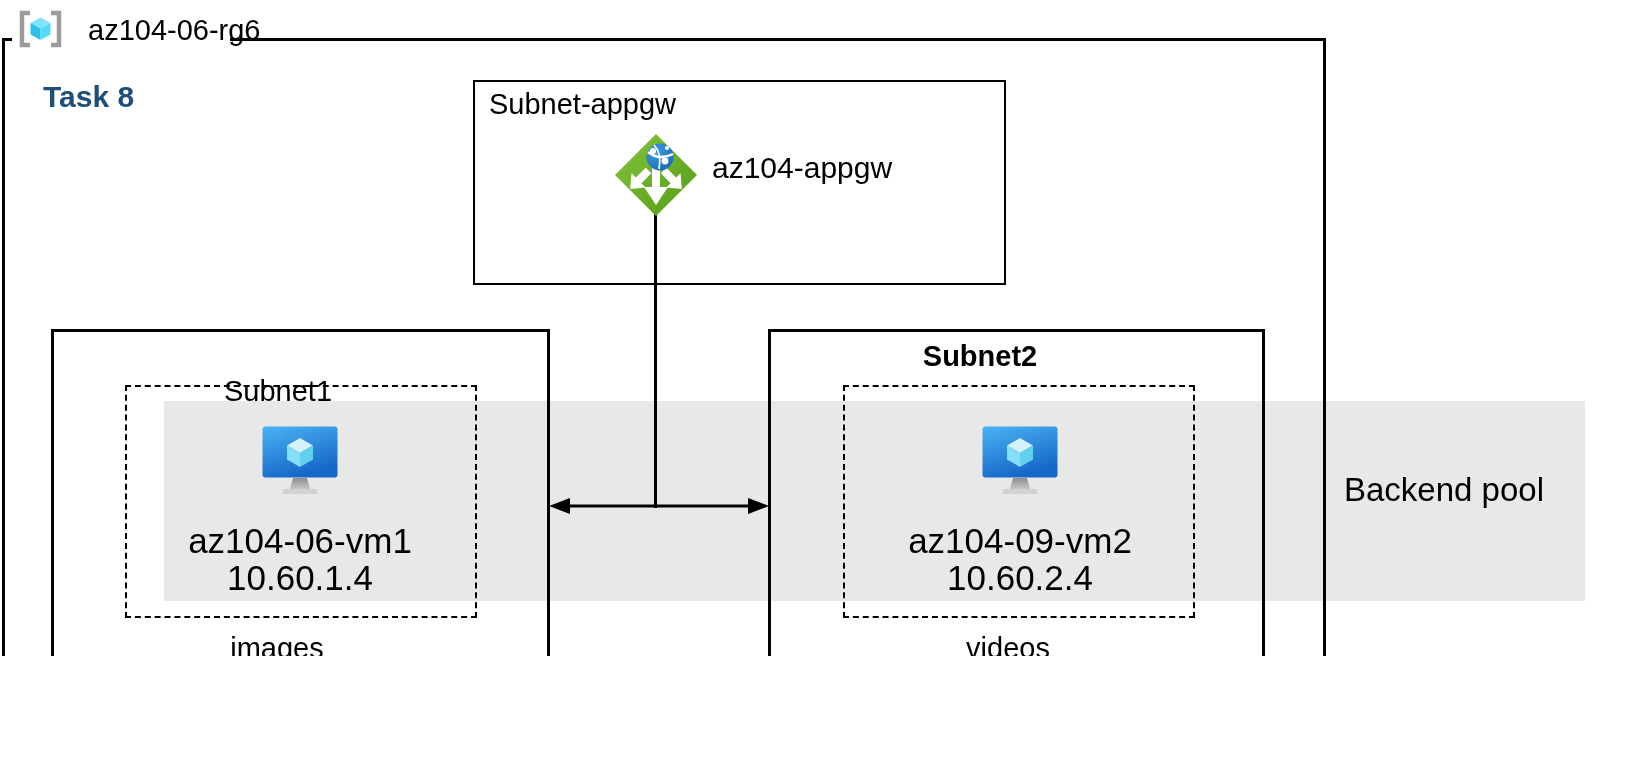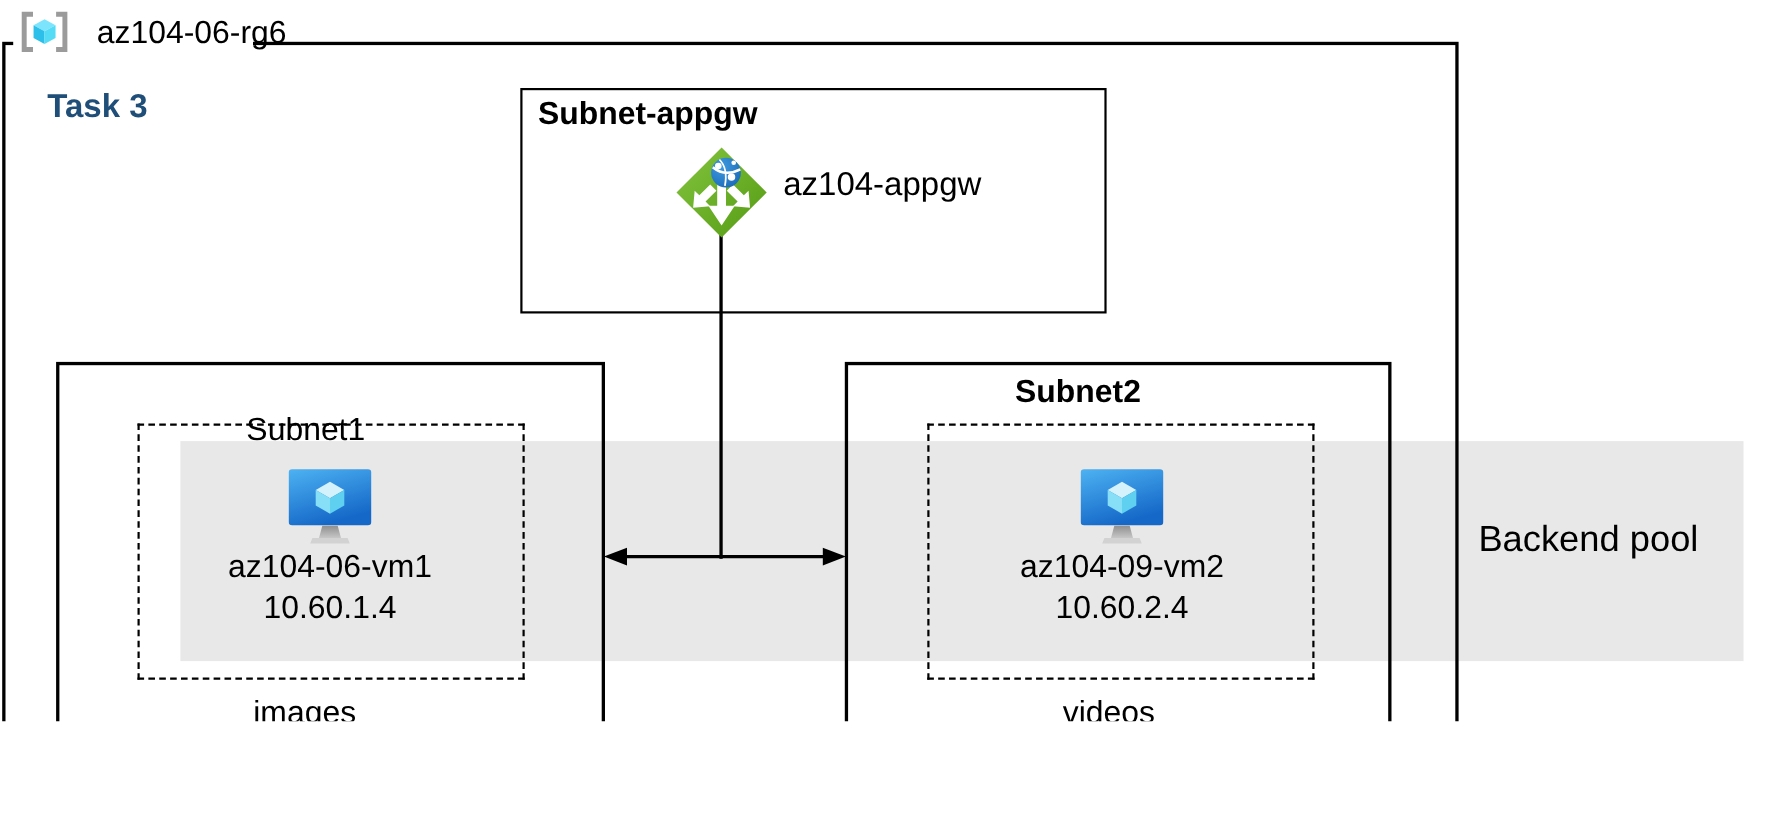--- a/index.html
+++ b/index.html
@@ -12,39 +12,39 @@
   .rg-box{left:2px;top:38px;width:1318px;height:700px;border:3px solid #000;}
   .rg-label-mask{left:12px;top:26px;width:218px;height:28px;background:#fff;}
   .rg-icon{left:17px;top:10px;width:47px;height:38px;}
   .rg-title{left:88px;top:14px;font-size:29px;white-space:nowrap;}
   .task-label{left:43px;top:80px;font-size:30px;font-weight:bold;color:#1F4E79;}
   
   .band{left:164px;top:401px;width:1421px;height:200px;background:#E8E8E8;}
   .band-label{left:1344px;top:471px;width:245px;font-size:33px;white-space:nowrap;}
   
   .appgw-box{left:473px;top:80px;width:529px;height:201px;border:2px solid #000;background:transparent;}
-  .appgw-title{left:489px;top:88px;font-size:29px;white-space:nowrap;font-weight:bold;}
+  .appgw-title{left:489px;top:88px;font-size:29px;white-space:nowrap;}
   .appgw-icon{left:612px;top:131px;width:88px;height:88px;}
   .appgw-lines{left:712px;top:149px;font-size:30px;line-height:37px;white-space:nowrap;}
   
   .v-line{left:654px;top:210px;width:3px;height:298px;background:#000;}
   .h-arrow{left:545px;top:494px;width:228px;height:24px;}
   
   .subnet1-box{left:51px;top:329px;width:493px;height:347px;border:3px solid #000;}
   .subnet2-box{left:768px;top:329px;width:491px;height:347px;border:3px solid #000;}
   .subnet-title{font-size:29px;white-space:nowrap;transform:translateX(-50%);}
   .s1-title{left:278px;top:340px;margin-top:35px;}
   .s2-title{left:980px;top:340px;font-weight:bold;}
   .dashed-zone{width:348px;height:229px;border:2px dashed #000;top:385px;}
   .dz1{left:125px;}
   .dz2{left:843px;}
   .vm-icon{width:76px;height:72px;top:426px;}
   .vm1-icon{left:262px;}
   .vm2-icon{left:982px;}
-  .vm-text{top:498px;width:300px;text-align:center;font-size:29px;line-height:37px;transform:translateX(-50%);}
+  .vm-text{top:522px;width:300px;text-align:center;font-size:35px;line-height:37px;transform:translateX(-50%);}
   .vm1-text{left:300px;}
   .vm2-text{left:1020px;}
   .app-label{top:632px;font-size:29px;white-space:nowrap;transform:translateX(-50%);}
   .al1{left:277px;}
   .al2{left:1008px;}
   
   .vnet-wrap{left:1234px;top:717px;width:54px;height:40px;background:#fff;display:flex;align-items:center;justify-content:center;}
 </style>
 </head>
 <body>
@@ -60,21 +60,21 @@
     <svg width="47" height="38" viewBox="0 0 47 38">
       <path d="M13 3 H5 V35 H13" fill="none" stroke="#9B9B9B" stroke-width="4.5"></path>
       <path d="M34 3 H42 V35 H34" fill="none" stroke="#9B9B9B" stroke-width="4.5"></path>
       <polygon points="23.5,7.5 33.5,13 23.5,18.5 13.5,13" fill="#7CE5FD"></polygon>
       <polygon points="13.5,13 23.5,18.5 23.5,30 13.5,24.5" fill="#2BBFE9"></polygon>
       <polygon points="33.5,13 23.5,18.5 23.5,30 33.5,24.5" fill="#54DCF7"></polygon>
     </svg>
   </div>
   <div class="abs rg-title">az104-06-rg6</div>
 
-  <div class="abs task-label">Task 3</div>
+  <div class="abs task-label">Task 8</div>
 
   <div class="abs band-label">Backend pool</div>
 
   <div class="abs appgw-box"></div>
   <div class="abs appgw-title">Subnet-appgw</div>
 
   <div class="abs v-line"></div>
 
   <div class="abs appgw-icon">
     <svg width="88" height="88" viewBox="0 0 88 88">

